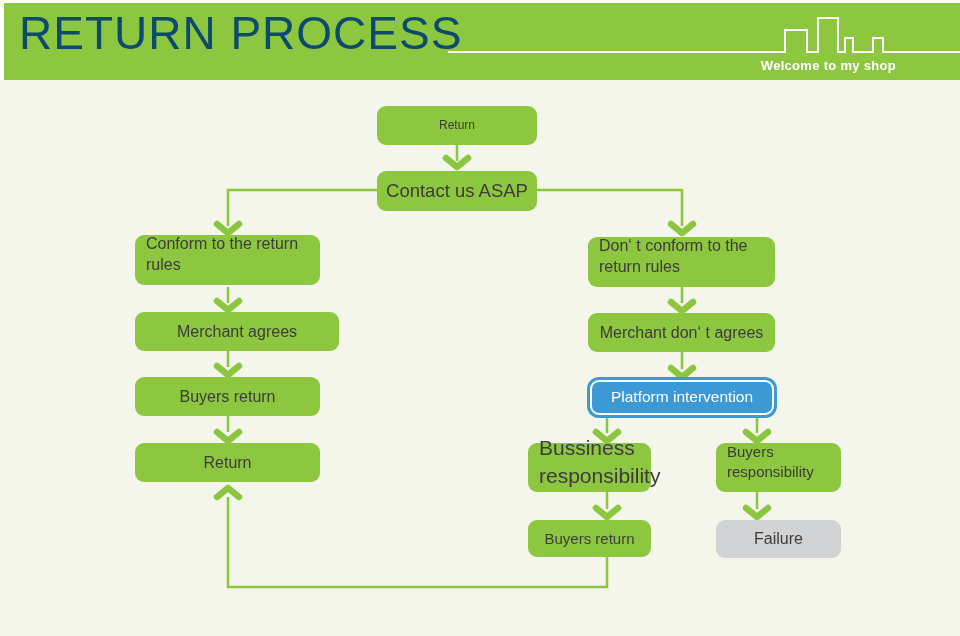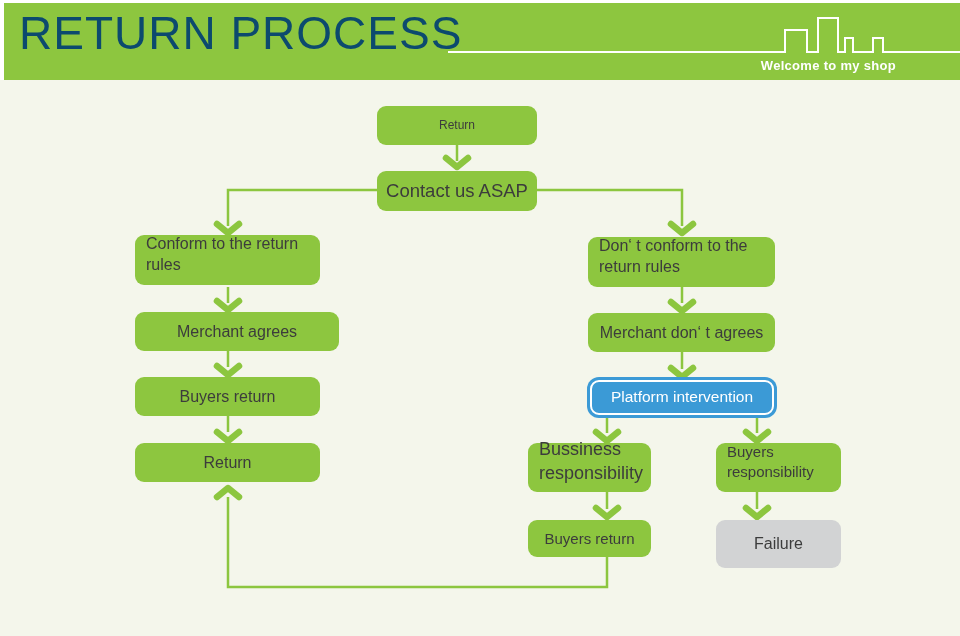--- a/index.html
+++ b/index.html
@@ -38,24 +38,24 @@
   .n-conform           {left:135px;top:235px;width:185px;height:50px;}
   .n-merchant-agrees   {left:135px;top:312px;width:204px;height:39px;}
   .n-buyers-return-l   {left:135px;top:377px;width:185px;height:39px;}
   .n-success           {left:135px;top:443px;width:185px;height:39px;}
   .n-dont-conform      {left:588px;top:237px;width:187px;height:50px;}
   .n-merchant-dont     {left:588px;top:313px;width:187px;height:39px;}
   .n-platform          {left:590px;top:380px;width:184px;height:35px;
                         background:var(--blue-fill,#3b9ad6);color:#fff;
                         border:2px solid #fff;border-radius:9px;
                         box-shadow:0 0 0 3px var(--blue-fill,#3b9ad6);font-size:15.5px;}
-  .n-business          {left:528px;top:443px;width:123px;height:49px;font-size:18px;padding-left:14px;}
+  .n-business          {left:528px;top:443px;width:123px;height:49px;font-size:21px;padding-left:14px;}
   .n-buyers-resp       {left:716px;top:443px;width:125px;height:49px;font-size:15px;padding-left:14px;}
   .n-buyers-return-r   {left:528px;top:520px;width:123px;height:37px;font-size:15px;}
-  .n-failure           {left:716px;top:520px;width:125px;height:48px;
+  .n-failure           {left:716px;top:520px;width:125px;height:38px;
                         background:var(--gray-box,#d2d3d4);}
 </style>
 </head>
 <body>
 
 <div class="page">
 
   <header class="header">
     <h1 class="title">RETURN PROCESS</h1>
     <svg class="skyline" viewBox="0 0 956 77" xmlns="http://www.w3.org/2000/svg">

